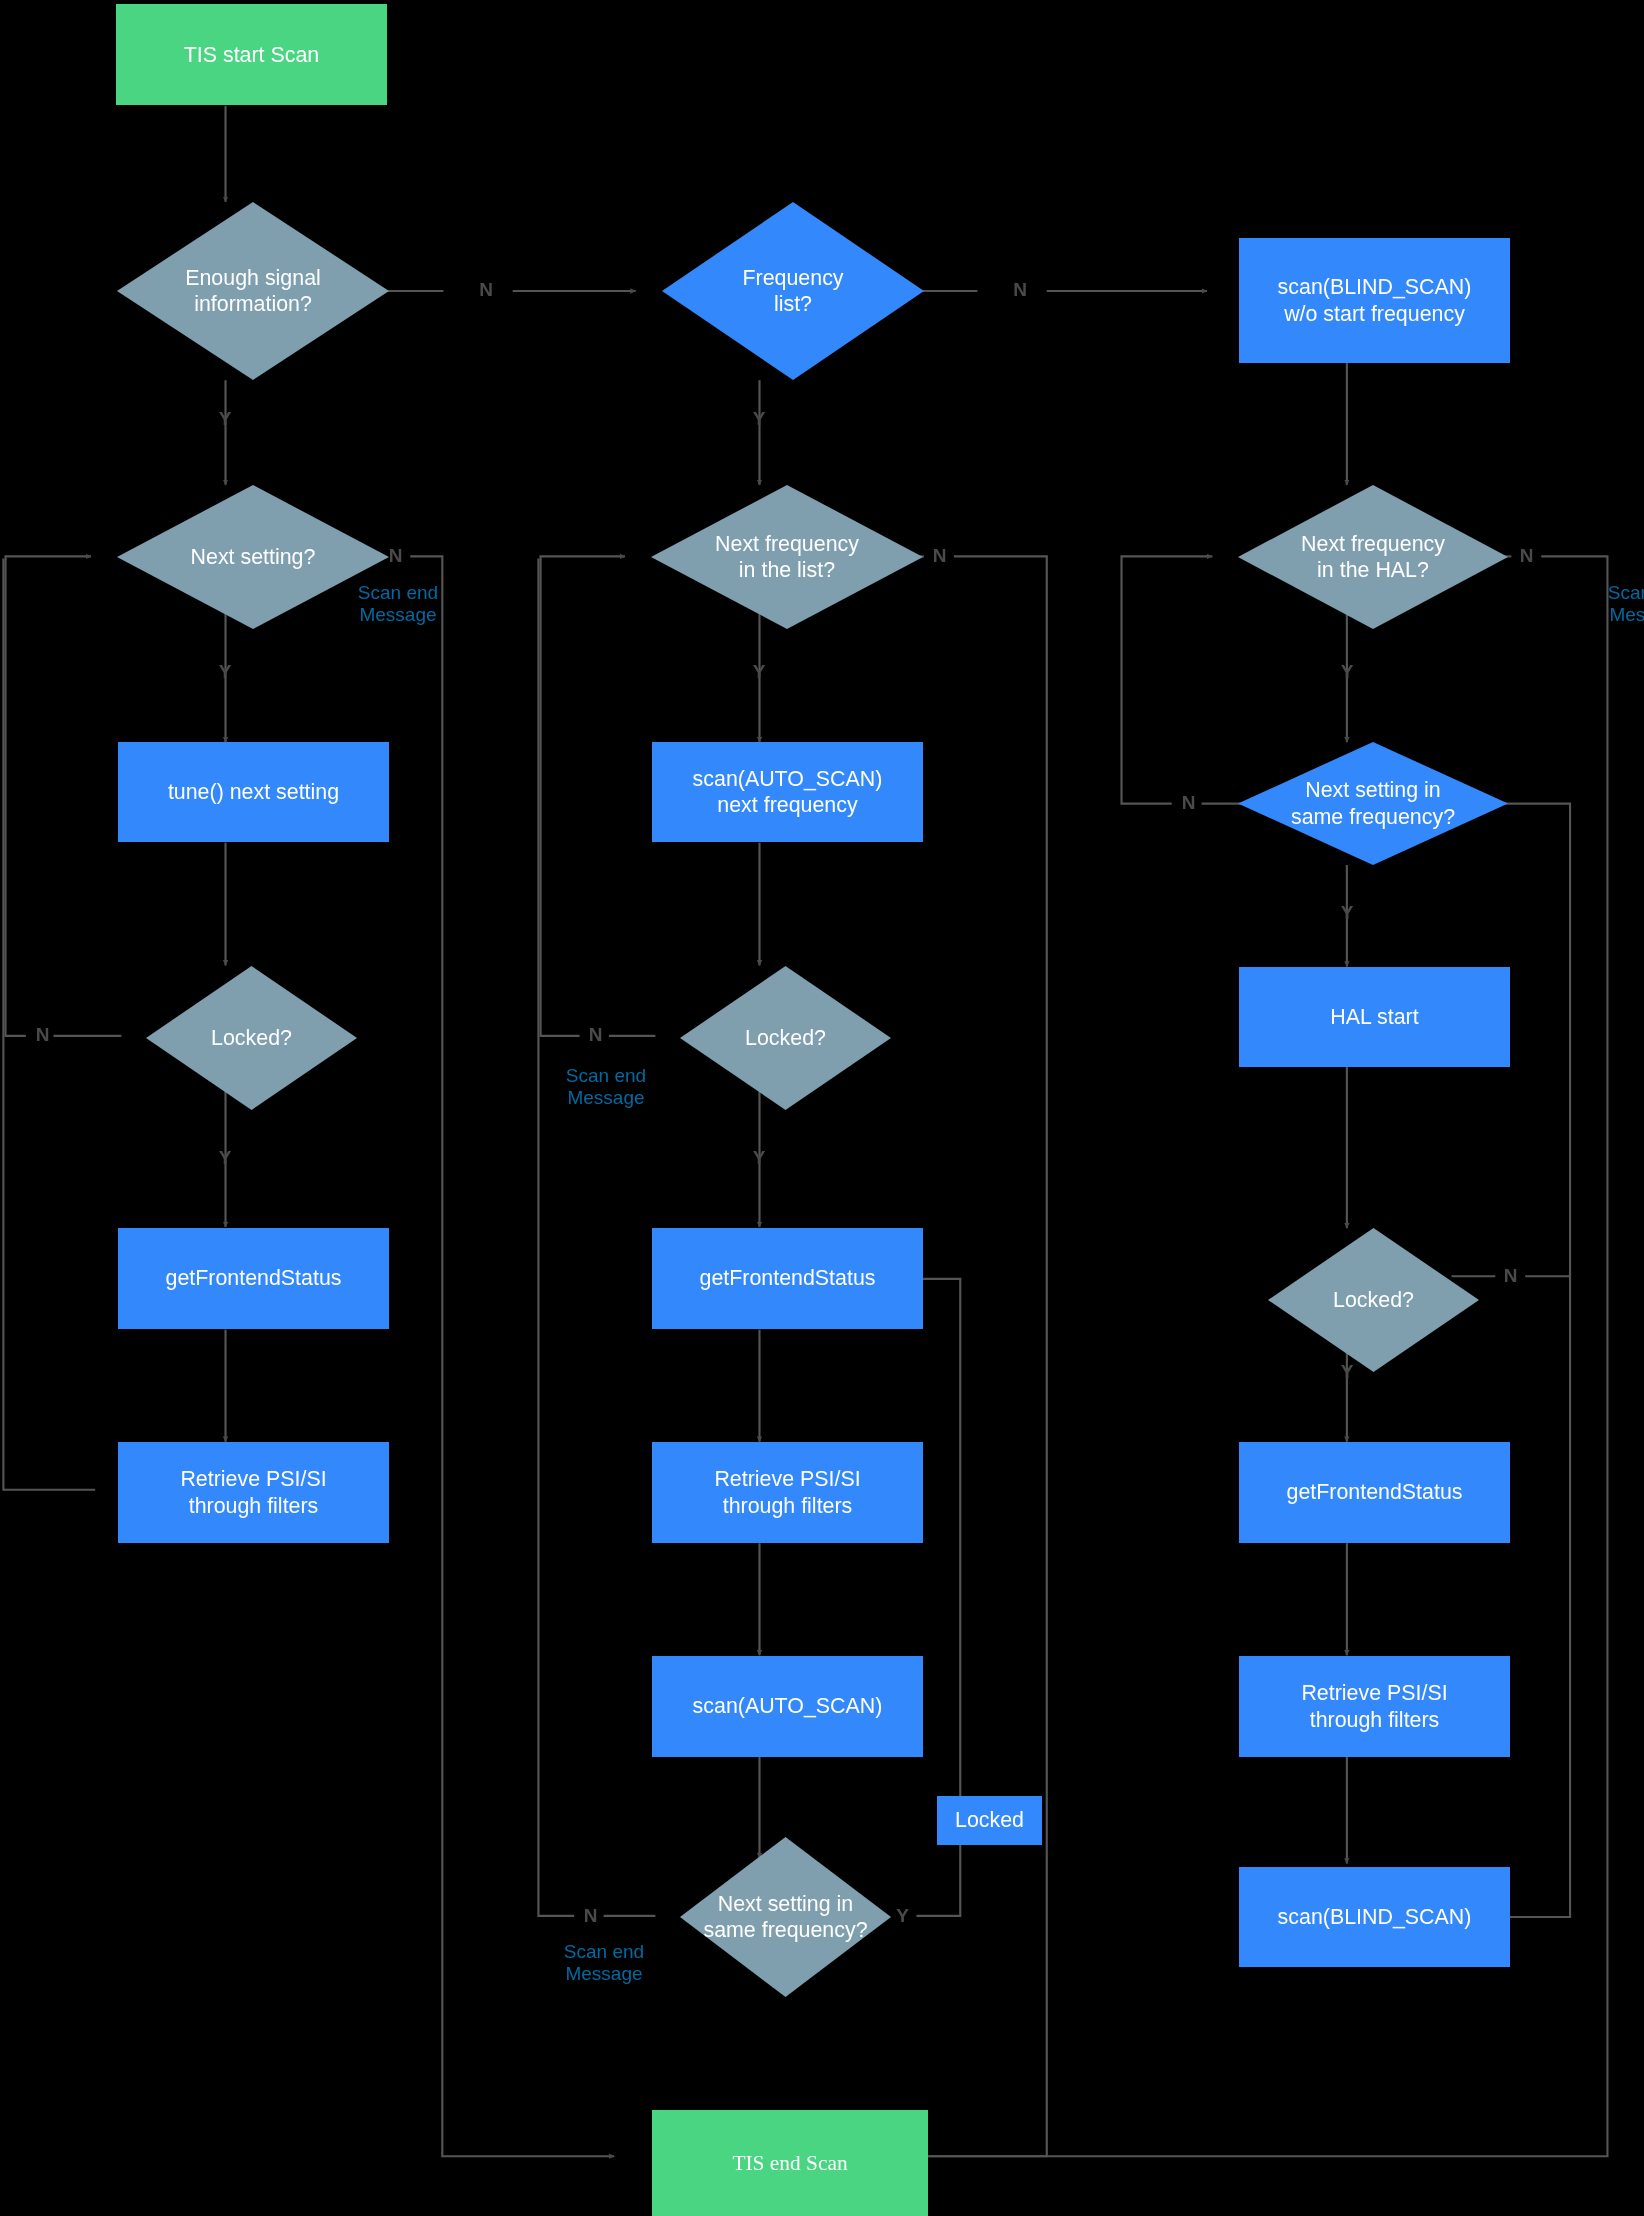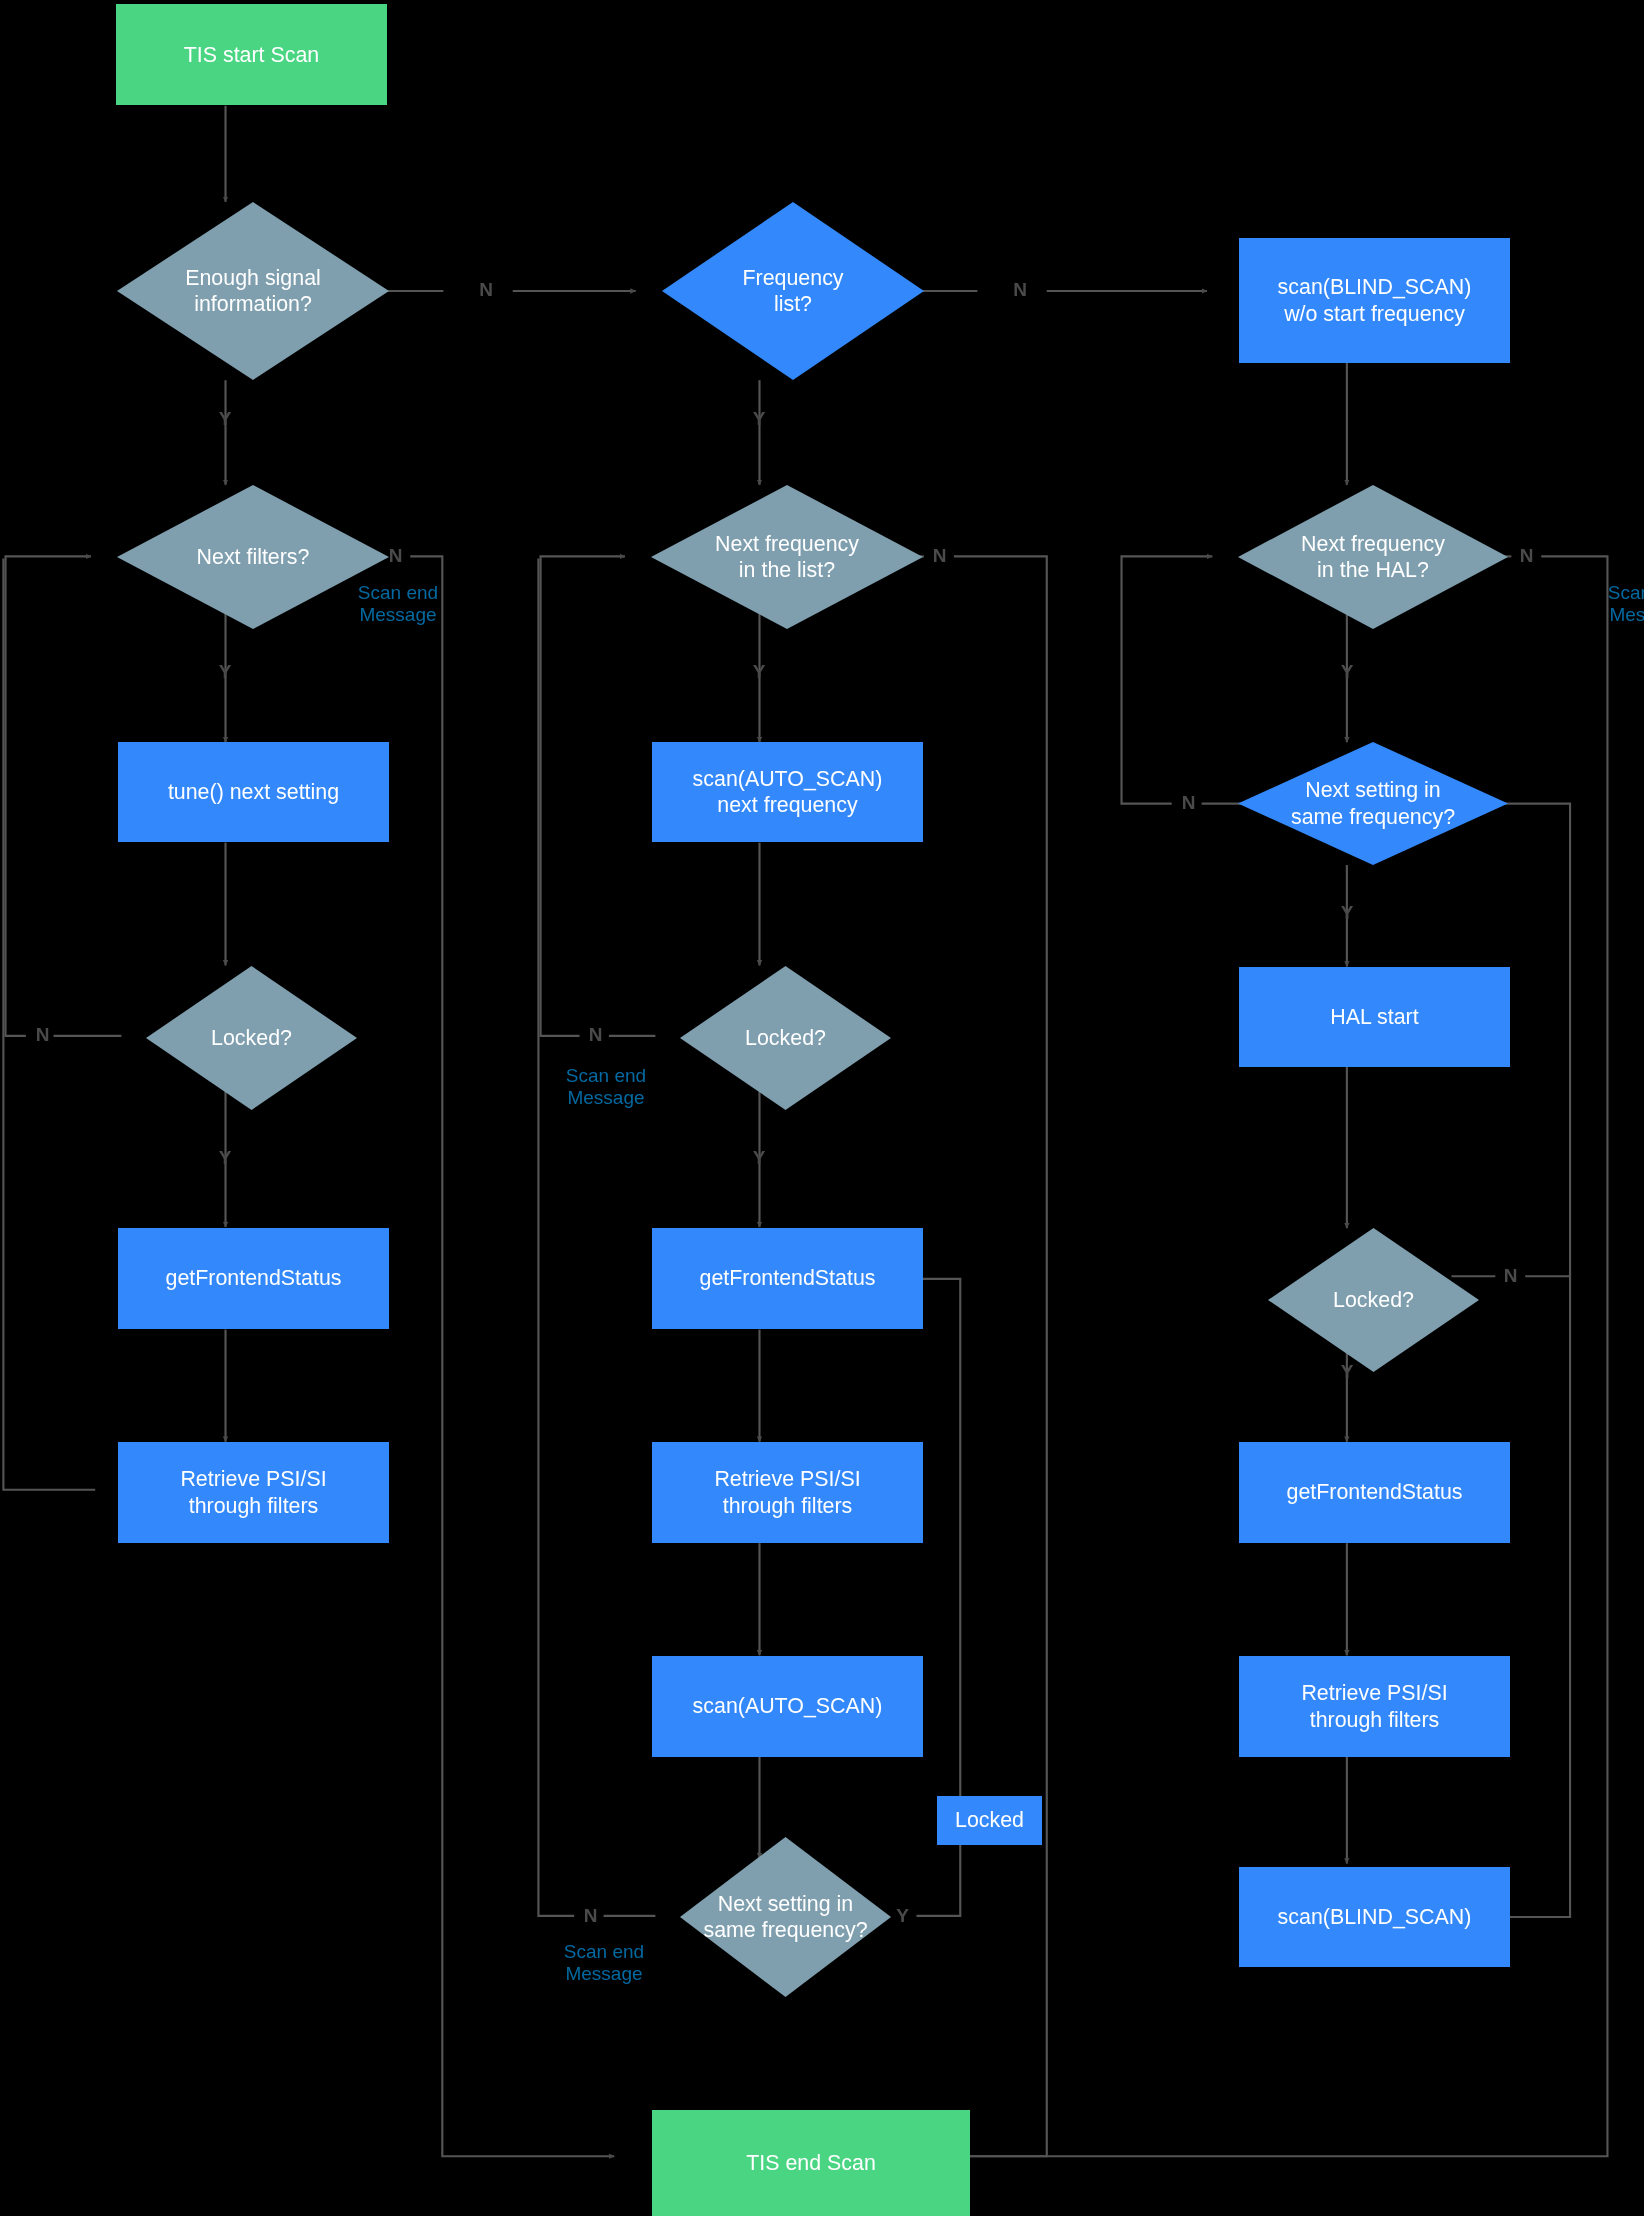--- a/index.html
+++ b/index.html
@@ -178,21 +178,21 @@
 list?</span>
   </div>
 
   <div class="node box-blue" style="left:1213px; top:238px; width:271px; height:125px;">
     <span class="label">scan(BLIND_SCAN)
 w/o start frequency</span>
   </div>
 
   <div class="node diamond gray" style="left:91px; top:485px; width:272px; height:144px;">
     <span class="dia-shape"></span>
-    <span class="label">Next filters?</span>
+    <span class="label">Next setting?</span>
   </div>
 
   <div class="node diamond gray" style="left:625px; top:485px; width:272px; height:144px;">
     <span class="dia-shape"></span>
     <span class="label">Next frequency
 in the list?</span>
   </div>
 
   <div class="node diamond gray" style="left:1212px; top:485px; width:270px; height:144px;">
     <span class="dia-shape"></span>
@@ -272,21 +272,21 @@
   <div class="node diamond gray" style="left:654px; top:1837px; width:211px; height:160px;">
     <span class="dia-shape"></span>
     <span class="label">Next setting in
 same frequency?</span>
   </div>
 
   <div class="node box-blue" style="left:1213px; top:1867px; width:271px; height:100px;">
     <span class="label">scan(BLIND_SCAN)</span>
   </div>
 
-  <div class="node box-green" style="left:626px; top:2110px; width:318px; height:107px;">
+  <div class="node box-green" style="left:626px; top:2110px; width:276px; height:107px;font-family:Liberation Serif, serif;">
     <span class="label">TIS end Scan</span>
   </div>
 
   <div class="edge-label" style="left:470px; top:280px; width:32px;">N</div>
   <div class="edge-label" style="left:1004px; top:280px; width:32px;">N</div>
   <div class="edge-label" style="left:209px; top:409px; width:32px;">Y</div>
   <div class="edge-label" style="left:743px; top:409px; width:32px;">Y</div>
 
   <div class="edge-label" style="left:380px; top:546px; width:31px;">N</div>
   <div class="edge-label" style="left:209px; top:662px; width:32px;">Y</div>

